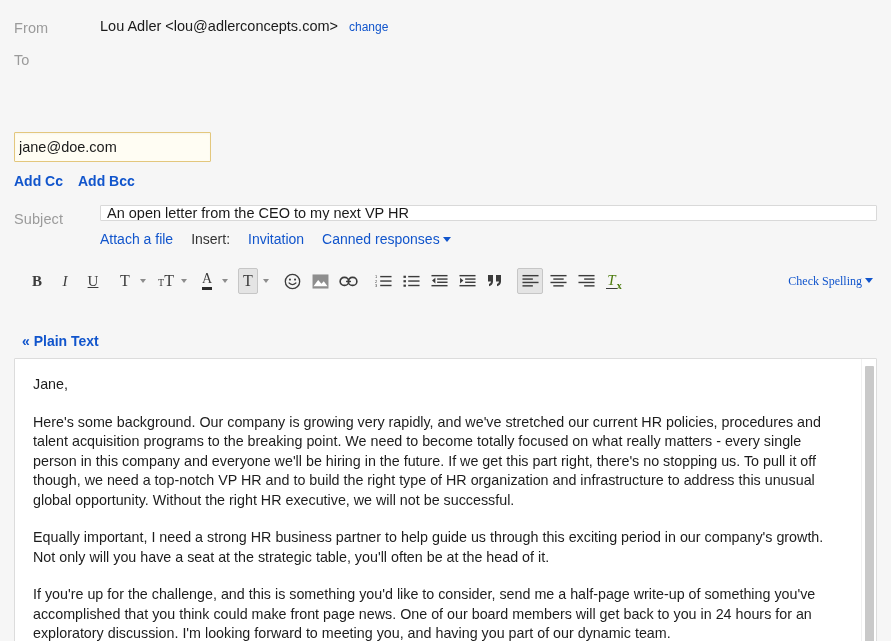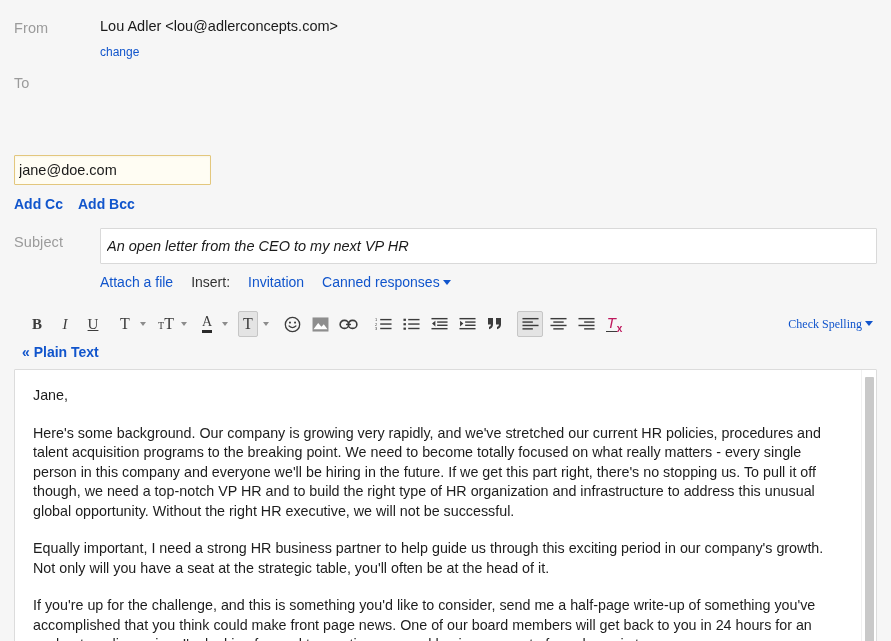--- a/index.html
+++ b/index.html
@@ -47,21 +47,20 @@
     min-width: 0;
   }
 
   
   #row-from { padding-top: 14px; }
   .from-line {
     display: flex;
     align-items: baseline;
     gap: 11px;
     padding-top: 4px;
-    flex-direction: column;
   }
   .from-address {
     font-size: 14.5px;
     color: #1a1a1a;
     font-family: "Liberation Sans", sans-serif;
     white-space: nowrap;
   }
   .link {
     color: #1155cc;
     text-decoration: none;
@@ -94,30 +93,29 @@
     font-size: 14px;
     font-weight: bold;
   }
   .cc-line .link { font-weight: bold; font-size: 14px; }
 
   
   #row-subject { padding-top: 16px; }
   .subject-input {
     display: block;
     width: 100%;
-    height: 36px;
+    height: 16px;
     border: 1px solid #d9d9d9;
     background: #ffffff;
     border-radius: 1px;
     padding: 0 6px;
     font-size: 14.5px;
     font-family: "Liberation Sans", sans-serif;
     color: #1a1a1a;
     outline: none;
-    font-style: italic;
   }
 
   .insert-line {
     padding-top: 10px;
     display: flex;
     align-items: baseline;
     gap: 18px;
     font-size: 14px;
   }
   .insert-line .link { font-size: 14px; }
@@ -179,38 +177,39 @@
   }
   .tb-gap { width: 7px; }
 
   .glyph-b { font-weight: bold; font-size: 15px; font-family: "Liberation Serif", serif; color:#3c3c3c;}
   .glyph-i { font-style: italic; font-size: 15px; font-family: "Liberation Serif", serif; color:#3c3c3c;}
   .glyph-u { text-decoration: underline; font-size: 15px; font-family: "Liberation Serif", serif; color:#3c3c3c;}
   .glyph-t  { font-size: 16px; font-family: "Liberation Serif", serif; color:#3c3c3c; line-height:1;}
   .glyph-tt { font-size: 16px; font-family: "Liberation Serif", serif; color:#3c3c3c; line-height:1;}
   .glyph-tt small { font-size: 10px; }
   .glyph-a { font-size: 14px; font-family: "Liberation Serif", serif; color:#3c3c3c; border-bottom: 3px solid #2b2b2b; line-height: 1.05; padding-bottom:0px;}
-  .glyph-tx { font-size: 15px; font-family: Liberation Sans, sans-serif; font-style: italic; color:#be185d; }
+  .glyph-tx { font-size: 15px; font-family: Liberation Serif, serif; font-style: italic; color:#4d7c0f; }
   .glyph-tx sub { font-style: normal; font-weight: bold; font-size: 10px; }
 
   .check-spelling {
     margin-left: auto;
     display: flex;
     align-items: center;
     font-size: 14px;
     cursor: pointer;
     white-space: nowrap;
   }
   .check-spelling .link { font-size: 12px; font-family: Liberation Serif, serif; }
 
   
   .plaintext-line {
     padding: 3px 0 0 22px;
     font-size: 14px;
     font-weight: bold;
+    margin-top: 32px;
   }
   .plaintext-line .link { font-weight: bold; font-size: 14px; }
 
   
   .body-wrap {
     margin: 9px 14px 0 14px;
     height: 354px;
     background: #ffffff;
     border: 1px solid #dcdcdc;
     border-radius: 1px;

